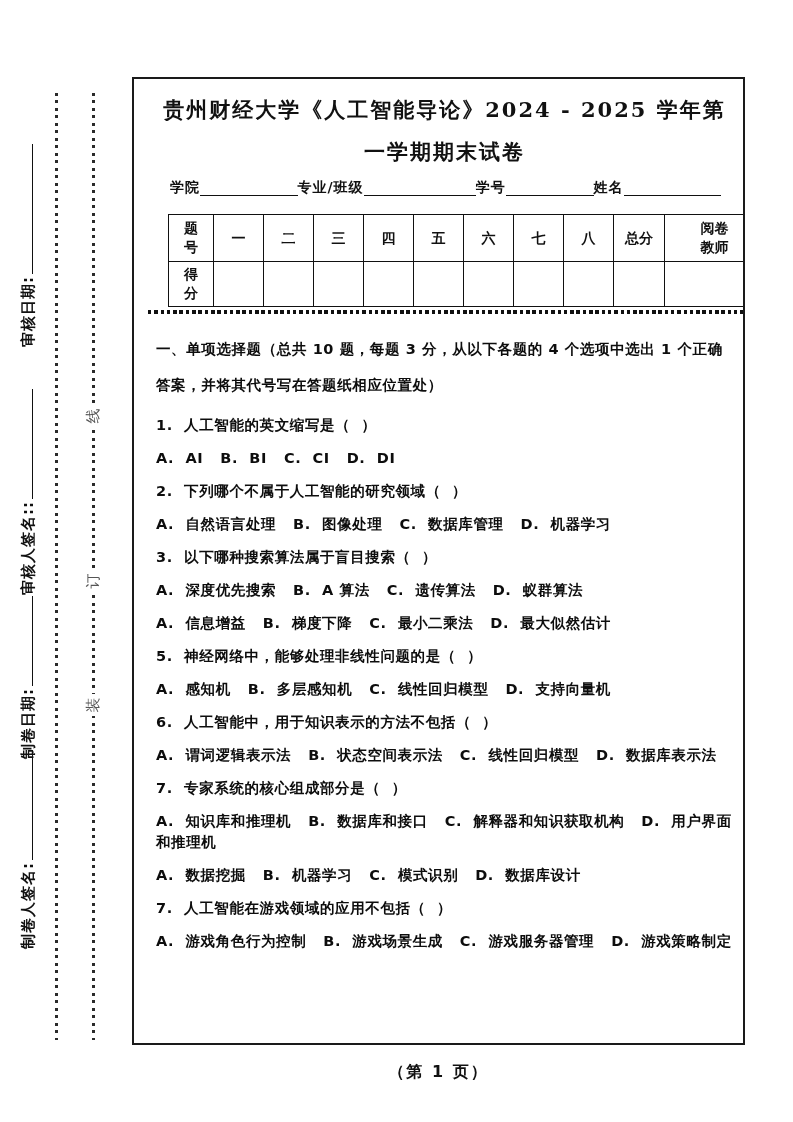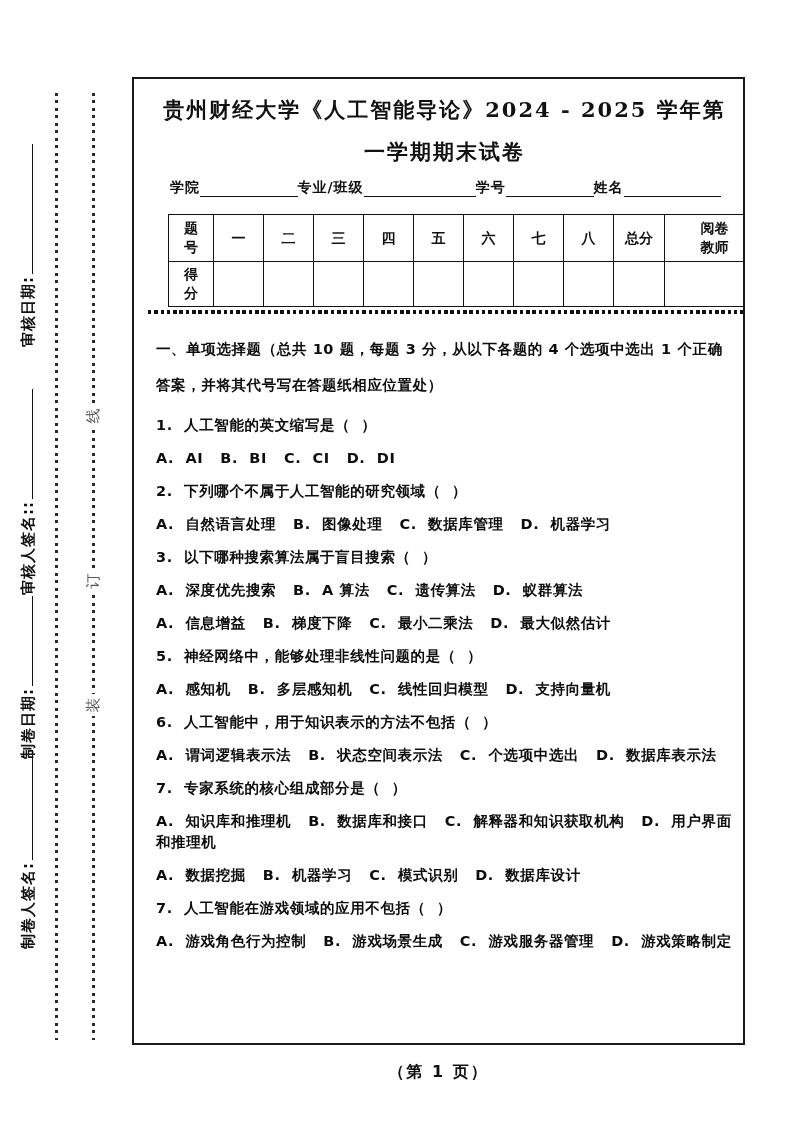--- a/index.html
+++ b/index.html
@@ -16,21 +16,21 @@
   .v-field{position:absolute;transform:rotate(-90deg);transform-origin:top left;
            white-space:nowrap;font-size:15px;font-weight:bold;letter-spacing:1px;color:#111;}
   .v-field .blank{display:inline-block;border-bottom:1.6px solid #111;height:14px;
                   vertical-align:baseline;margin-left:2px;}
 
   
   .main-box{position:absolute;left:132px;top:77px;width:613px;height:968px;
             border:2px solid #1a1a1a;box-sizing:border-box;padding:8px 8px 0 20px;overflow:hidden;}
   .title{font-family:"DejaVu Serif","Liberation Serif",serif;font-size:21px;font-weight:bold;
          text-align:center;letter-spacing:2px;line-height:42px;margin:2px 6px 0 6px;}
-  .form-row{display:flex;align-items:center;margin:6px 14px 8px 16px;
+  .form-row{display:flex;align-items:flex-start;margin:6px 14px 8px 16px;
             font-size:14px;font-weight:bold;letter-spacing:1px;}
   .form-row .f-label{white-space:nowrap;}
   .form-row .f-blank{border-bottom:1.6px solid #111;height:16px;}
 
   table.score{border-collapse:collapse;table-layout:fixed;margin:17px 0 0 14px;width:585px;}
   table.score td{border:1.6px solid #111;text-align:center;vertical-align:middle;
                  font-size:15px;font-weight:bold;padding:0;}
   table.score tr.r1 td{height:46px;}
   table.score tr.r2 td{height:44px;}
   .two-line{white-space:pre-line;line-height:19px;font-size:14px;}
@@ -144,21 +144,21 @@
           <div class="q-line">1.  人工智能的英文缩写是（  ）</div>
           <div class="q-line">A.  AI   B.  BI   C.  CI   D.  DI</div>
           <div class="q-line">2.  下列哪个不属于人工智能的研究领域（  ）</div>
           <div class="q-line">A.  自然语言处理   B.  图像处理   C.  数据库管理   D.  机器学习</div>
           <div class="q-line">3.  以下哪种搜索算法属于盲目搜索（  ）</div>
           <div class="q-line">A.  深度优先搜索   B.  A 算法   C.  遗传算法   D.  蚁群算法</div>
           <div class="q-line">A.  信息增益   B.  梯度下降   C.  最小二乘法   D.  最大似然估计</div>
           <div class="q-line">5.  神经网络中，能够处理非线性问题的是（  ）</div>
           <div class="q-line">A.  感知机   B.  多层感知机   C.  线性回归模型   D.  支持向量机</div>
           <div class="q-line">6.  人工智能中，用于知识表示的方法不包括（  ）</div>
-          <div class="q-line">A.  谓词逻辑表示法   B.  状态空间表示法   C.  个选项中选出   D.  数据库表示法</div>
+          <div class="q-line">A.  谓词逻辑表示法   B.  状态空间表示法   C.  线性回归模型   D.  数据库表示法</div>
           <div class="q-line">7.  专家系统的核心组成部分是（  ）</div>
           <div class="q-line">A.  知识库和推理机   B.  数据库和接口   C.  解释器和知识获取机构   D.  用户界面和推理机</div>
           <div class="q-line">A.  数据挖掘   B.  机器学习   C.  模式识别   D.  数据库设计</div>
           <div class="q-line">7.  人工智能在游戏领域的应用不包括（  ）</div>
           <div class="q-line">A.  游戏角色行为控制   B.  游戏场景生成   C.  游戏服务器管理   D.  游戏策略制定</div>
         </div>
     </div>
   </div>
 
   <div class="footer">（第 1 页）</div>

